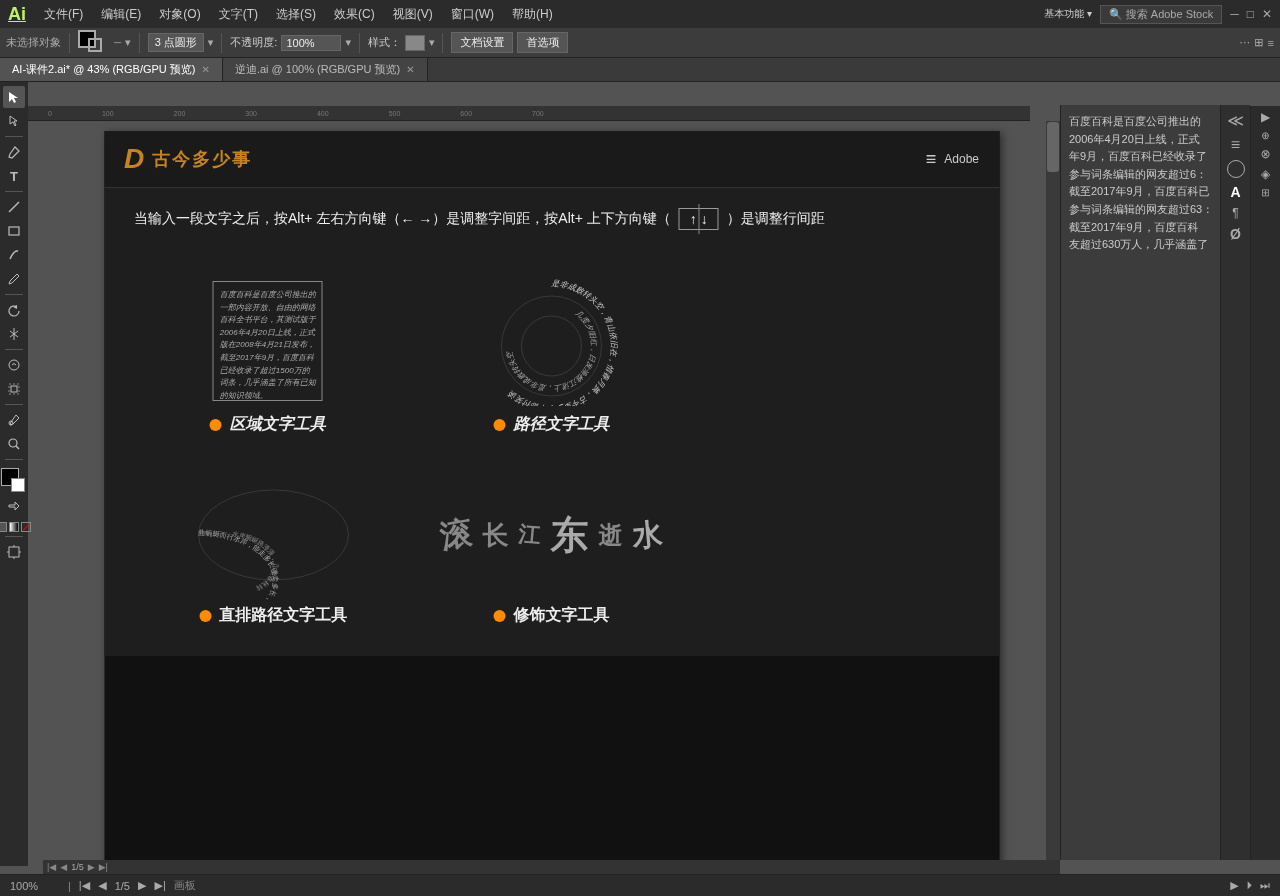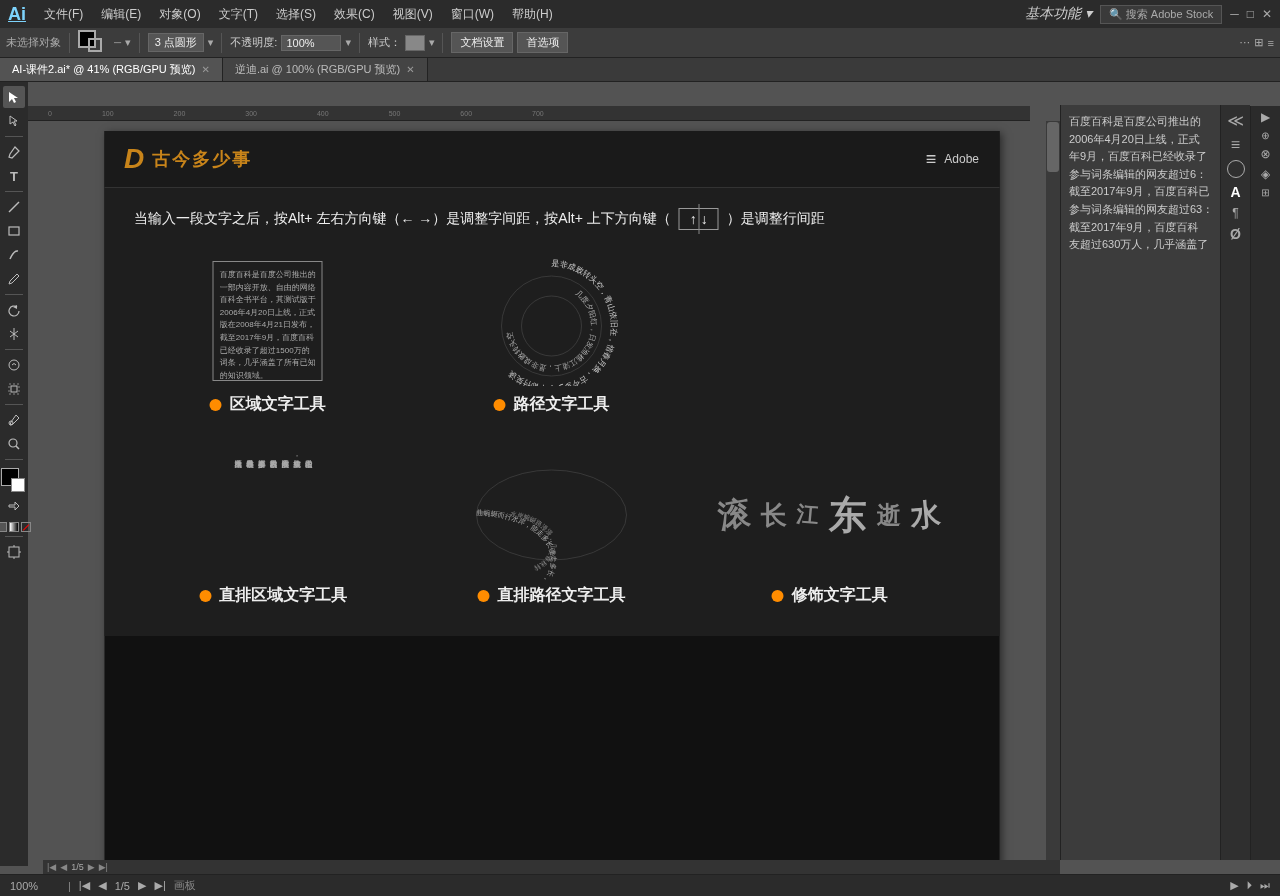--- a/index.html
+++ b/index.html
@@ -10,21 +10,21 @@
       background: #2b2b2b;
       height: 28px;
       display: flex;
       align-items: center;
       padding: 0 8px;
       color: #ccc;
       font-size: 12px;
       gap: 2px;
     }
     .menu-bar .ai-logo {
-      color: #7dd3fc;
+      color: #bef264;
       font-size: 18px;
       font-weight: bold;
       margin-right: 8px;
       text-decoration: underline;
     }
     .menu-item {
       padding: 2px 8px;
       cursor: pointer;
       white-space: nowrap;
     }
@@ -197,32 +197,33 @@
     }
     .description-text {
       font-size: 13px;
       color: #ccc;
       line-height: 1.8;
       margin-bottom: 16px;
     }
     .keyboard-hint {
       font-size: 14px;
       color: #eee;
-      margin-bottom: 16px;
+      margin-bottom: 36px;
       display: flex;
       align-items: center;
       gap: 8px;
     }
 
     
     .tools-grid {
       display: grid;
       grid-template-columns: 1fr 1fr 1fr;
       gap: 16px;
       margin-bottom: 8px;
+      font-style: italic;
     }
     .tool-example {
       display: flex;
       flex-direction: column;
       align-items: center;
       padding: 10px;
     }
     .tool-visual {
       height: 130px;
       width: 100%;
@@ -333,21 +334,21 @@
   <span class="menu-item">文件(F)</span>
   <span class="menu-item">编辑(E)</span>
   <span class="menu-item">对象(O)</span>
   <span class="menu-item">文字(T)</span>
   <span class="menu-item">选择(S)</span>
   <span class="menu-item">效果(C)</span>
   <span class="menu-item">视图(V)</span>
   <span class="menu-item">窗口(W)</span>
   <span class="menu-item">帮助(H)</span>
   <div class="menu-bar-right">
-    <span style="font-size:14px;color:#ccc;font-style:italic;">基本功能 ▾</span>
+    <span style="font-size:10px;color:#ccc;">基本功能 ▾</span>
     <span style="font-size:11px;color:#aaa;background:#3a3a3a;padding:1px 8px;border:1px solid #555;">🔍 搜索 Adobe Stock</span>
     <span style="color:#aaa;cursor:pointer;">─</span>
     <span style="color:#aaa;cursor:pointer;">□</span>
     <span style="color:#aaa;cursor:pointer;">✕</span>
   </div>
 </div>
 
 <div class="toolbar">
   <span style="color:#aaa;font-size:11px;">未选择对象</span>
   <div class="toolbar-sep"></div>
@@ -372,21 +373,21 @@
   <div class="toolbar-sep"></div>
   <button style="background:#555;border:1px solid #666;color:#eee;font-size:11px;padding:2px 8px;cursor:pointer;">文档设置</button>
   <button style="background:#555;border:1px solid #666;color:#eee;font-size:11px;padding:2px 8px;cursor:pointer;">首选项</button>
   <span style="color:#aaa;margin-left:auto;cursor:pointer;">⋯</span>
   <span style="color:#aaa;cursor:pointer;">⊞</span>
   <span style="color:#aaa;cursor:pointer;">≡</span>
 </div>
 
 <div class="tabs-bar">
   <div class="tab active">
-    <span>AI-课件2.ai* @ 41% (RGB/GPU 预览)</span>
+    <span>AI-课件2.ai* @ 43% (RGB/GPU 预览)</span>
     <span class="tab-close">✕</span>
   </div>
   <div class="tab">
     <span>逆迪.ai @ 100% (RGB/GPU 预览)</span>
     <span class="tab-close">✕</span>
   </div>
 </div>
 
 <div class="ruler-h" style="z-index:5;top:106px;">
   <div style="display:flex;gap:0;padding-top:4px;">
@@ -578,37 +579,20 @@
           <div class="tool-label">
             <span class="dot-orange"></span>
             <span>路径文字工具</span>
           </div>
         </div>
 
       </div>
 
       <div class="tools-grid-bottom">
 
-        <div class="tool-example">
-          <div class="bottom-visual">
-            <div style="display:flex;gap:2px;height:130px;padding:4px;">
-              <div style="writing-mode:vertical-rl;font-size:7.5px;color:#aaa;line-height:1.3;">白发渔樵江渚上</div>
-              <div style="writing-mode:vertical-rl;font-size:7.5px;color:#aaa;line-height:1.3;">雄惯看秋月春风</div>
-              <div style="writing-mode:vertical-rl;font-size:7.5px;color:#aaa;line-height:1.3;">江今多少事都笑</div>
-              <div style="writing-mode:vertical-rl;font-size:7.5px;color:#aaa;line-height:1.3;">古风依旧看秋月</div>
-              <div style="writing-mode:vertical-rl;font-size:7.5px;color:#aaa;line-height:1.3;">依旧几度夕阳红</div>
-              <div style="writing-mode:vertical-rl;font-size:7.5px;color:#aaa;line-height:1.3;">非成败转头空，</div>
-              <div style="writing-mode:vertical-rl;font-size:7.5px;color:#aaa;line-height:1.3;">是青山依旧在</div>
-            </div>
-          </div>
-          <div class="tool-label">
-            <span class="dot-orange"></span>
-            <span>直排区域文字工具</span>
-          </div>
-        </div>
 
         <div class="tool-example">
           <div class="bottom-visual">
             <svg width="180" height="130" viewBox="0 0 180 130">
 
               <ellipse cx="90" cy="65" rx="75" ry="45" fill="none" stroke="#555" stroke-width="0.5"></ellipse>
               <path id="vPathEllipse" d="M15,65 A75,45 0 1,1 14.9,65" fill="none"></path>
               <text font-size="7" fill="#aaa">
                 <textPath href="#vPathEllipse" startOffset="0%">曲蜿蜒而行水岸，能走多长便走多长，蜿蜒曲折的道路，一直向前延伸，永不停歇</textPath>
               </text>

